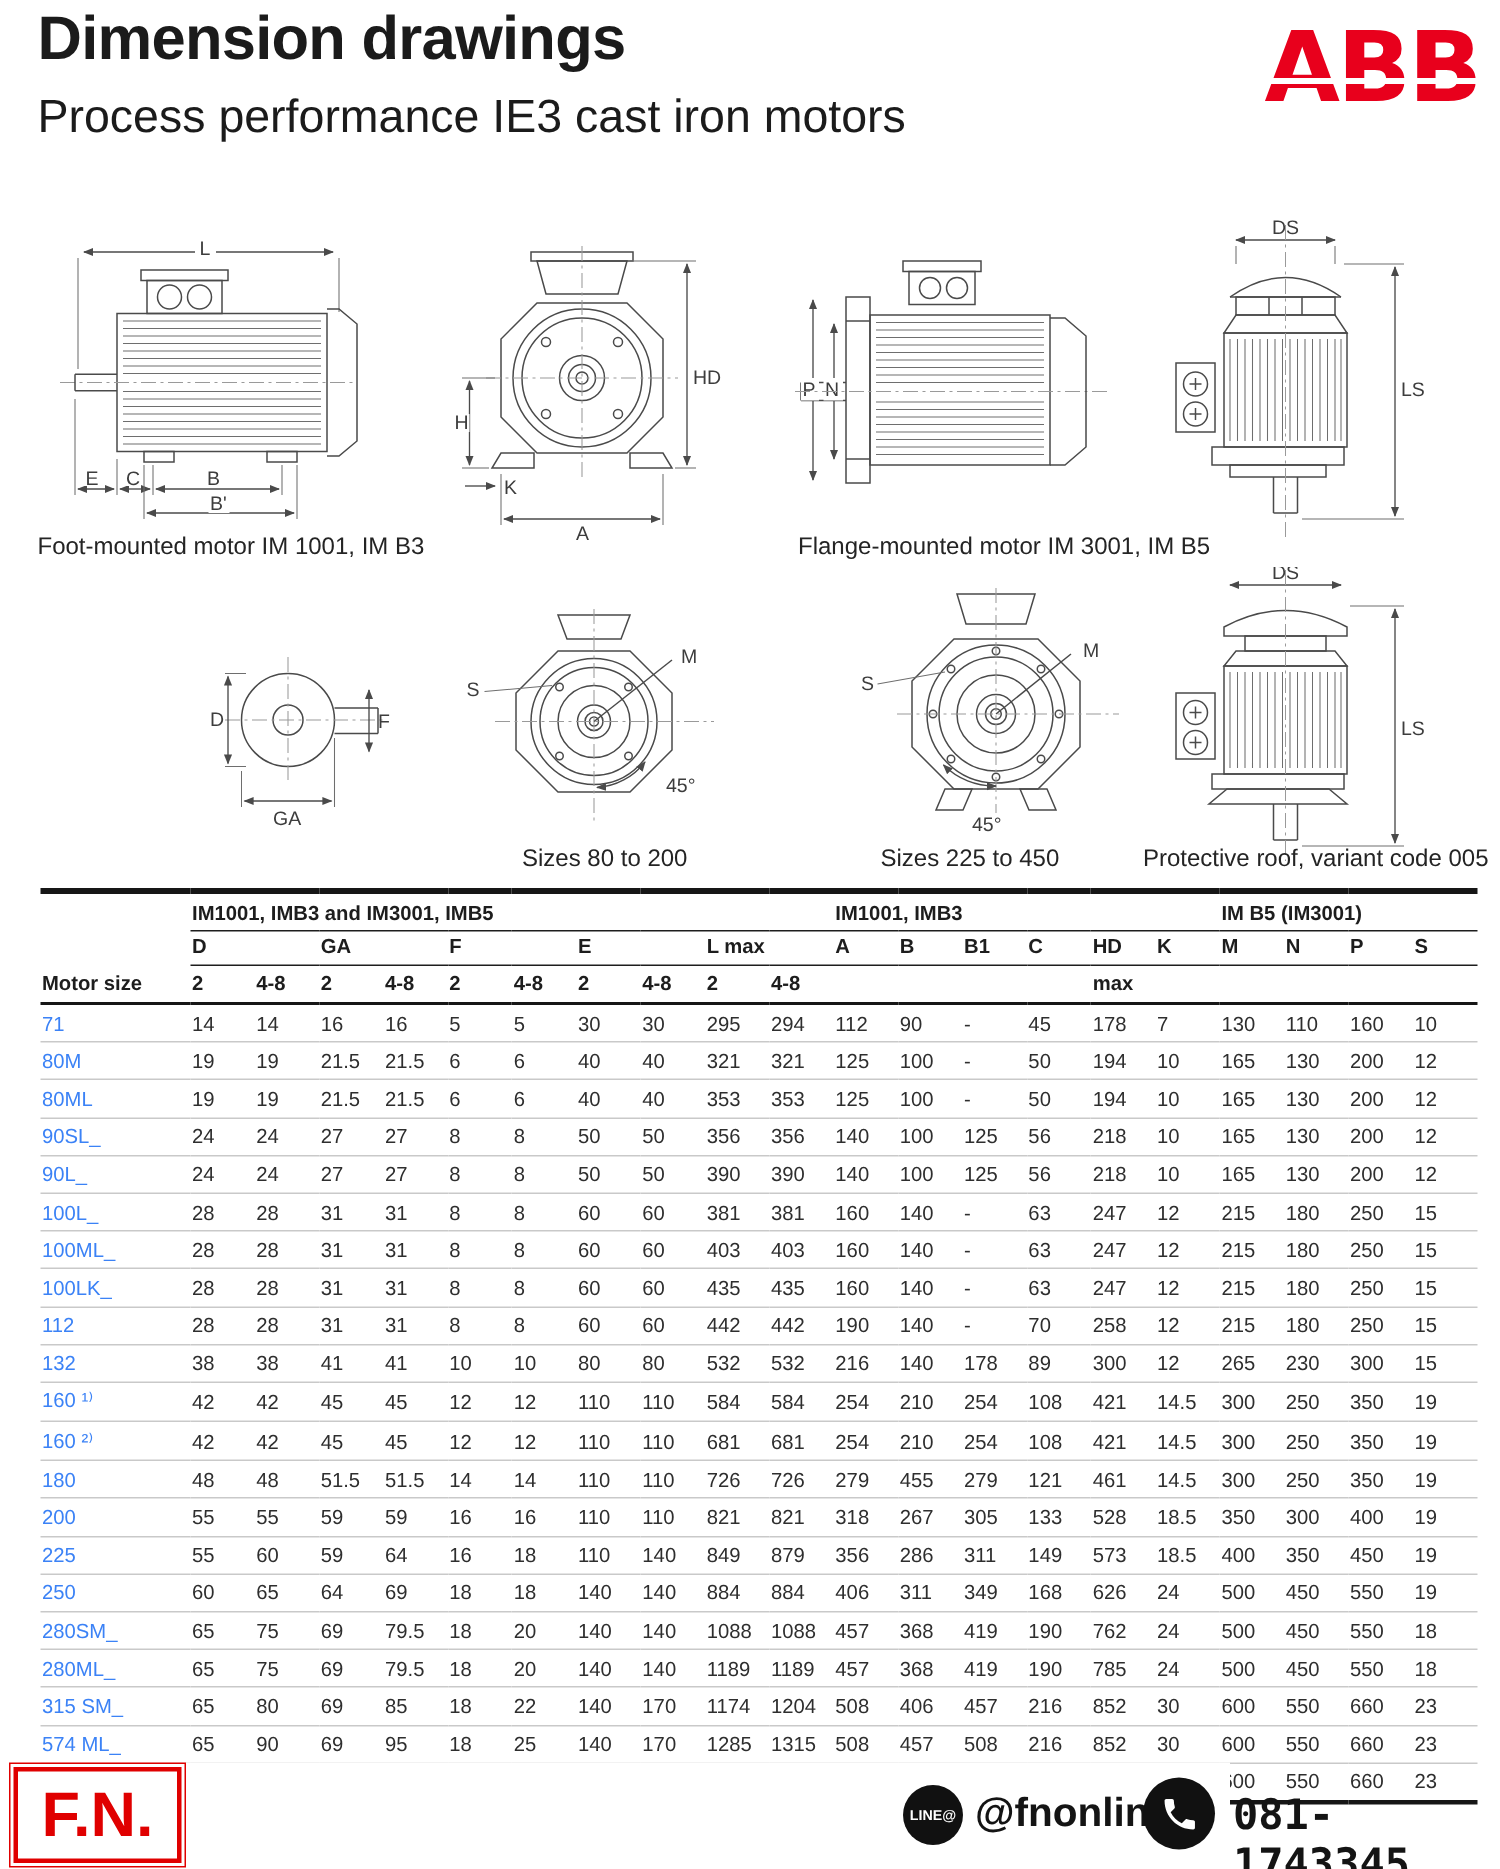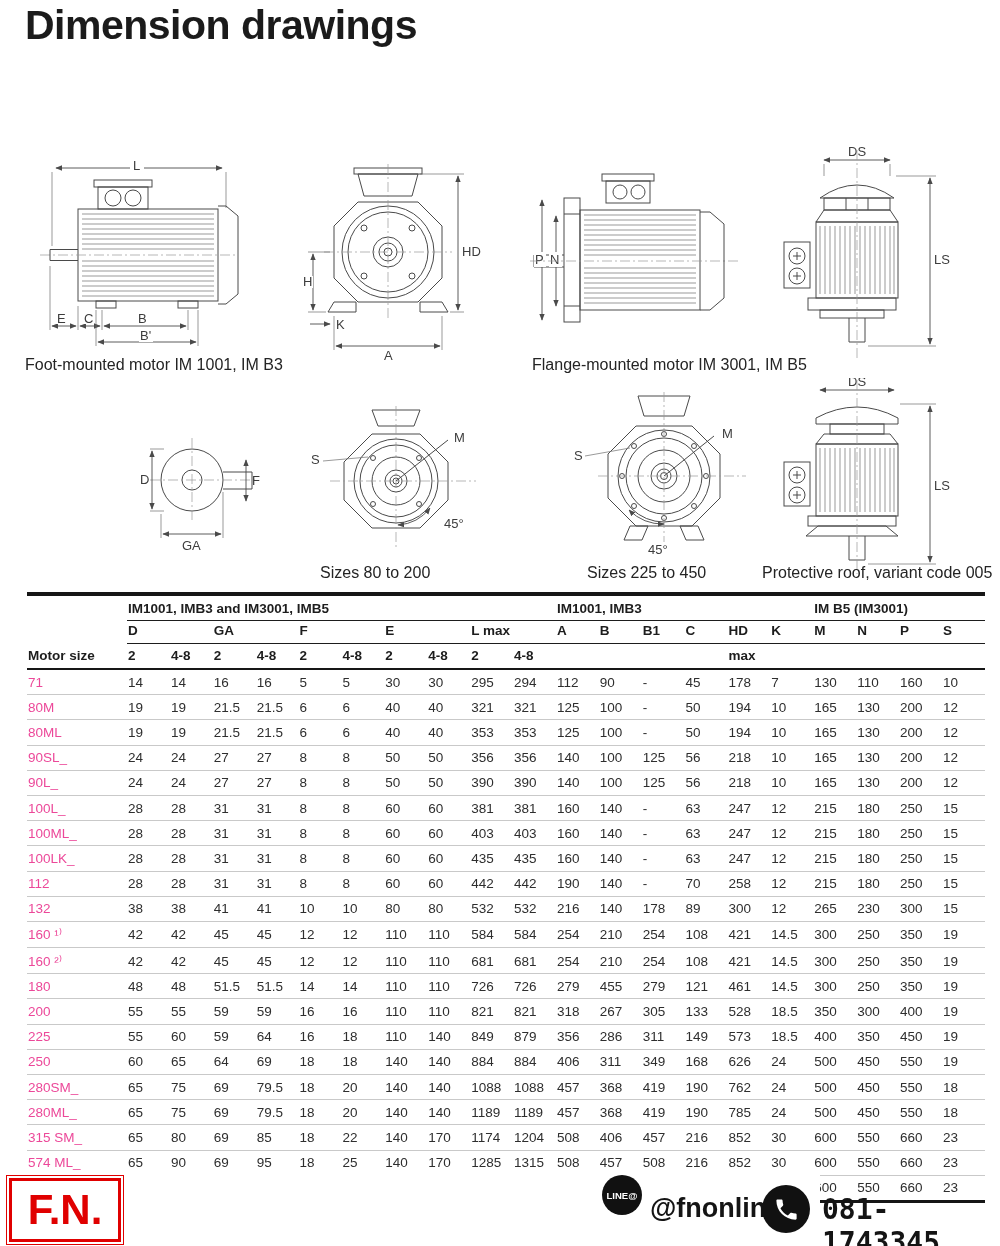--- a/index.html
+++ b/index.html
@@ -25,45 +25,50 @@
   
   #tbl-wrap{position:absolute;left:27px;top:592px;width:958px;}
   table{width:100%;border-collapse:collapse;table-layout:fixed;border-top:4px solid #161616;}
   col.c-size{width:100px;}
   th,td{text-align:left;font-size:13.5px;vertical-align:bottom;white-space:nowrap;overflow:visible;}
   thead th{font-weight:700;color:#1d1d1d;padding:2px 1px;}
   thead tr.grp th{padding-top:5px;padding-bottom:4px;}
   thead tr.grp th.g{border-bottom:1.5px solid #1d1d1d;}
   thead tr.dims th.d{border-bottom:1.5px solid #1d1d1d;padding-bottom:5px;}
   thead tr.subs th{border-bottom:2.5px solid #161616;padding-bottom:5px;padding-top:4px;}
-  tbody th{font-weight:400;color:#ec4899;}
+  tbody th{font-weight:400;color:#3b82f6;}
   tbody td{font-weight:400;color:#2e2e2e;}
   tbody th,tbody td{padding:4.6px 1px;border-bottom:1px solid #c9c9c9;}
   tbody tr:last-child th,tbody tr:last-child td{border-bottom:3px solid #161616;}
   
   #banner{position:absolute;left:0;top:1175px;width:820px;height:71px;background:#fff;}
   .fn-box{position:absolute;left:9px;top:3px;width:106px;height:58px;border:3px solid #e00000;
           outline:1.5px solid #e00000;outline-offset:2.5px;display:flex;align-items:center;justify-content:center;}
   .fn-box span{color:#e00000;font-size:42px;font-weight:900;letter-spacing:0px;}
   .company{position:absolute;left:137px;top:8px;font-size:33px;font-weight:700;color:#e60000;
            text-shadow:0 0 2px rgba(255,255,255,.9),0 0 6px rgba(230,0,0,.35);}
-  .line-badge{position:absolute;left:602px;top:0;width:40px;height:40px;border-radius:50%;background:#111;
+  .line-badge{position:absolute;left:602px;top:15px;width:40px;height:40px;border-radius:50%;background:#111;
               display:flex;align-items:center;justify-content:center;color:#fff;font-size:9.5px;font-weight:800;}
   .line-id{position:absolute;left:650px;top:18px;font-size:27px;font-weight:800;color:#141414;}
   .phone-badge{position:absolute;left:762px;top:10px;width:48px;height:48px;border-radius:50%;background:#111;
                display:flex;align-items:center;justify-content:center;}
   .phone-num{position:absolute;left:822px;top:18px;font-size:28px;font-weight:700;color:#141414;
              font-family:"DejaVu Sans Mono","Liberation Mono",monospace;letter-spacing:0px;}
 </style>
 </head>
 <body>
 
 <div id="page">
 
   <div class="title">Dimension drawings</div>
+  <div class="subtitle">Process performance IE3 cast iron motors</div>
+  <div class="abb">
+    <div class="abb-txt">ABB</div>
+    <div class="slit"></div>
+  </div>
 
   <svg width="0" height="0" style="position:absolute">
     <defs>
       <marker id="ar" viewBox="0 0 10 10" refX="9" refY="5" markerWidth="7.5" markerHeight="7.5" orient="auto-start-reverse">
         <path d="M0 1 L10 5 L0 9 z" fill="#4a4a4a" stroke="none"></path>
       </marker>
     </defs>
   </svg>
 
   <svg class="draw" style="left:36px;top:156px" width="206" height="204" viewBox="0 0 206 204">
@@ -296,21 +301,21 @@
       <line x1="93" y1="158" x2="93" y2="182"></line>
       <line x1="77" y1="182" x2="93" y2="182"></line>
     <line class="cl" x1="85" y1="2" x2="85" y2="196"></line>
     <line x1="128" y1="26" x2="164" y2="26" class="fin"></line>
       <line x1="96" y1="186" x2="164" y2="186" class="fin"></line>
     <line class="dim" x1="158" y1="28" x2="158" y2="184" marker-start="url(#ar)" marker-end="url(#ar)"></line>
     <rect class="bg" x="160" y="100" width="24" height="14"></rect>
     <text x="162" y="112">LS</text>
   </svg>
 
-  <div class="caption" style="left:320px;top:564px">Sizes 80 to 200</div>
+  <div class="caption" style="left:348px;top:564px">Sizes 80 to 200</div>
   <div class="caption" style="left:587px;top:564px">Sizes 225 to 450</div>
   <div class="caption" style="left:762px;top:564px">Protective roof, variant code 005</div>
 
   <div id="tbl-wrap">
     <table>
       <colgroup id="tbl-cols">
           <col class="c-size">
           <col>
           <col>
           <col>

